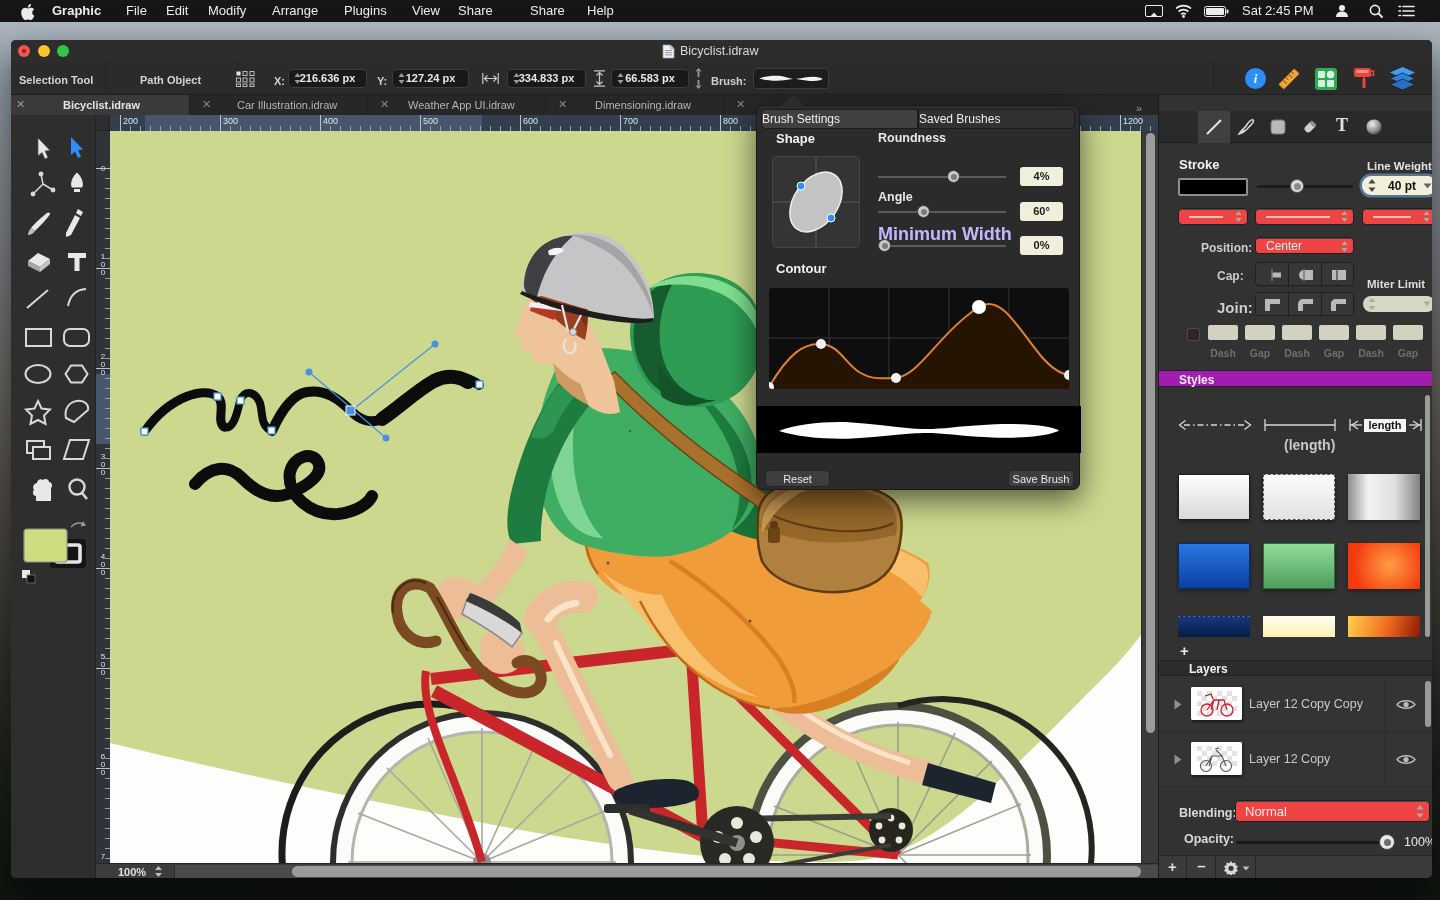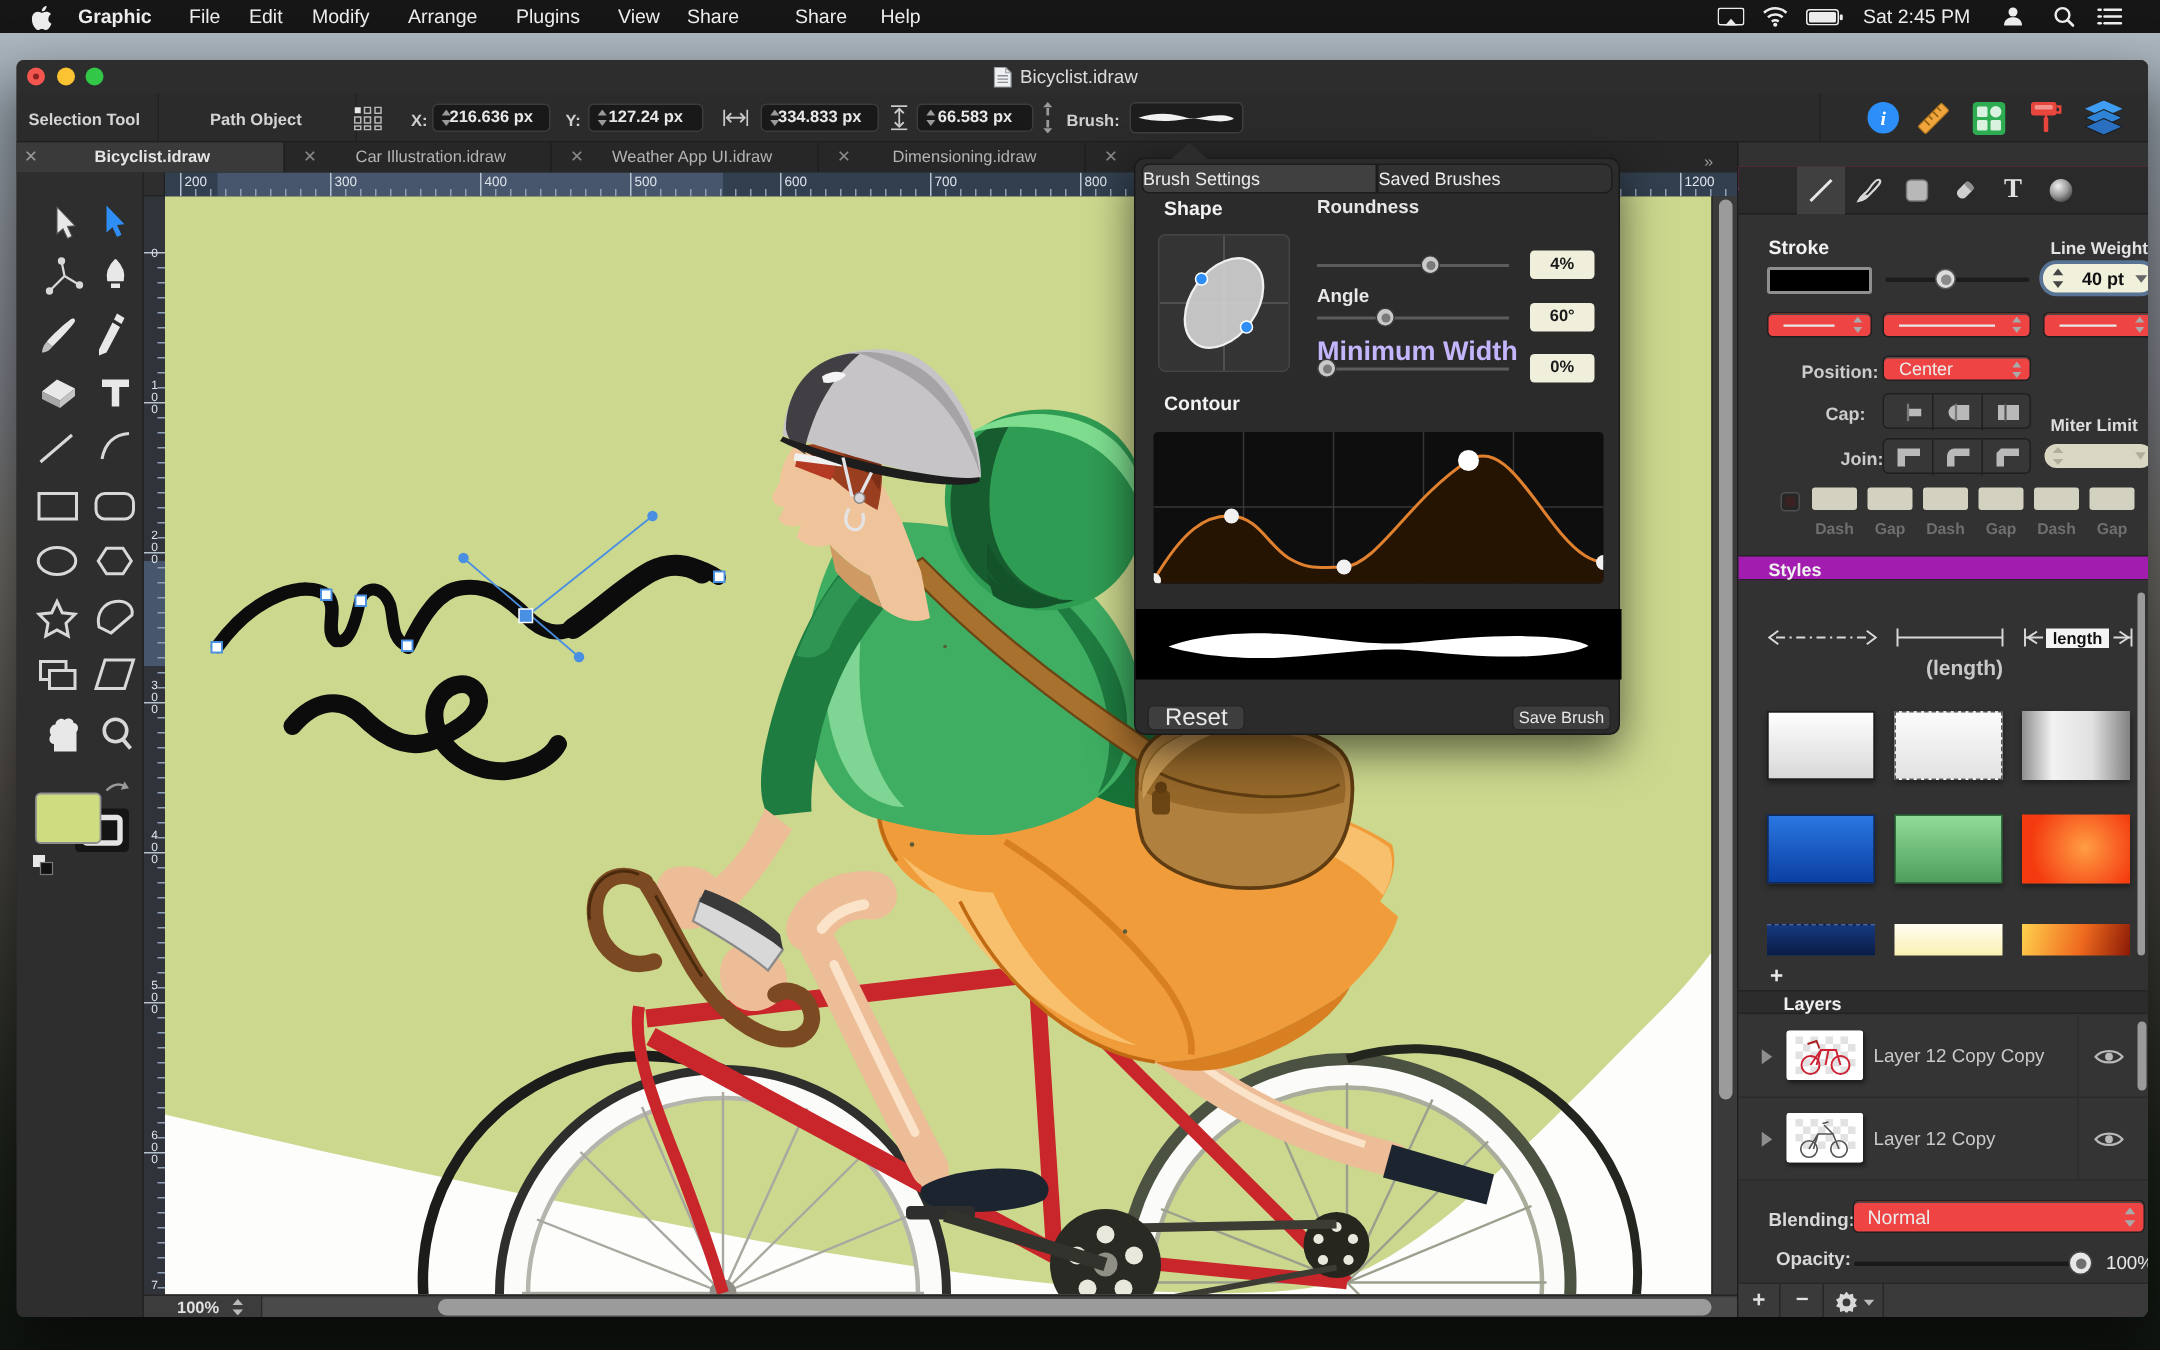--- a/index.html
+++ b/index.html
@@ -832,21 +832,21 @@
           <path d="M8 1 L17 1 L17 11 L8 11 A5 5 0 0 1 8 1" fill="#b9b9b9"></path>
           <line x1="8" y1="0" x2="8" y2="12" stroke="#777" stroke-width="1.5"></line>
         </svg>
       <svg class="abs" style="left:73px;top:6px" width="17" height="12" viewBox="0 0 17 12">
           <rect x="3" y="1" width="14" height="10" fill="#b9b9b9"></rect>
           <line x1="8" y1="0" x2="8" y2="12" stroke="#555" stroke-width="1.5"></line>
         </svg>
     </div>
     <span class="abs" style="left:208px;top:183px;font-size:11.5px;font-weight:bold;color:#dddddd">Miter Limit</span>
 
-    <span class="abs" style="left:68px;top:204px;font-size:12px;color:#cccccc;font-weight:bold">Join:</span>
+    <span class="abs" style="left:58px;top:204px;font-size:15px;color:#cccccc;font-weight:bold">Join:</span>
     <div class="abs" style="left:96px;top:197px;width:99px;height:24px;background:#373737;border:1px solid #1f1f1f;border-radius:4px">
       <div class="abs" style="left:32px;top:0;width:1px;height:24px;background:#1f1f1f"></div>
       <div class="abs" style="left:65px;top:0;width:1px;height:24px;background:#1f1f1f"></div>
       <svg class="abs" style="left:8px;top:5px" width="17" height="14" viewBox="0 0 17 14">
           <path d="M1 13 L1 1 L16 1 L16 6 L6 6 L6 13 Z" fill="#b9b9b9"></path>
         </svg>
       <svg class="abs" style="left:41px;top:5px" width="17" height="14" viewBox="0 0 17 14">
           <path d="M1 13 L1 6 A5 5 0 0 1 6 1 L16 1 L16 6 L6 6 L6 13 Z" fill="#b9b9b9"></path>
         </svg>
       <svg class="abs" style="left:74px;top:5px" width="17" height="14" viewBox="0 0 17 14">
@@ -1090,16 +1090,16 @@
         <circle cx="127" cy="90" r="5" fill="#f2f2f2"></circle>
         <circle cx="210" cy="19" r="7" fill="#fff"></circle>
         <circle cx="300" cy="87" r="5" fill="#f2f2f2"></circle>
       </svg>
     </div>
     <div class="abs" style="left:0;top:300px;width:324px;height:47px;background:#000">
       <svg width="324" height="47" viewBox="0 0 324 47">
           <path fill="#fff" d="M22 25 C40 18 70 15 95 16.5 C115 17.5 135 21 155 22.5 C170 23.5 180 23 195 21.5 C215 19.5 245 17 270 18.5 C288 19.5 298 22 302 24.5 C298 27 288 29.5 270 31 C245 33 215 30.5 195 28.5 C180 27 170 26.5 155 27.5 C135 29 115 31.5 95 32.5 C70 33.5 40 31 22 25 Z"></path>
         </svg>
     </div>
-    <div class="abs" style="left:8px;top:364px;width:65px;height:17px;background:#3e3e3e;border:1px solid #252525;border-radius:4px;color:#e8e8e8;font-size:16px;text-align:center;line-height:16px">Reset</div>
+    <div class="abs" style="left:8px;top:364px;width:65px;height:17px;background:#3e3e3e;border:1px solid #252525;border-radius:4px;color:#e8e8e8;font-size:11px;text-align:center;line-height:16px">Reset</div>
     <div class="abs" style="left:251px;top:364px;width:66px;height:17px;background:#3e3e3e;border:1px solid #252525;border-radius:4px;color:#e8e8e8;font-size:11px;text-align:center;line-height:16px">Save Brush</div>
   </div>
 </div>
 
 </body></html>

